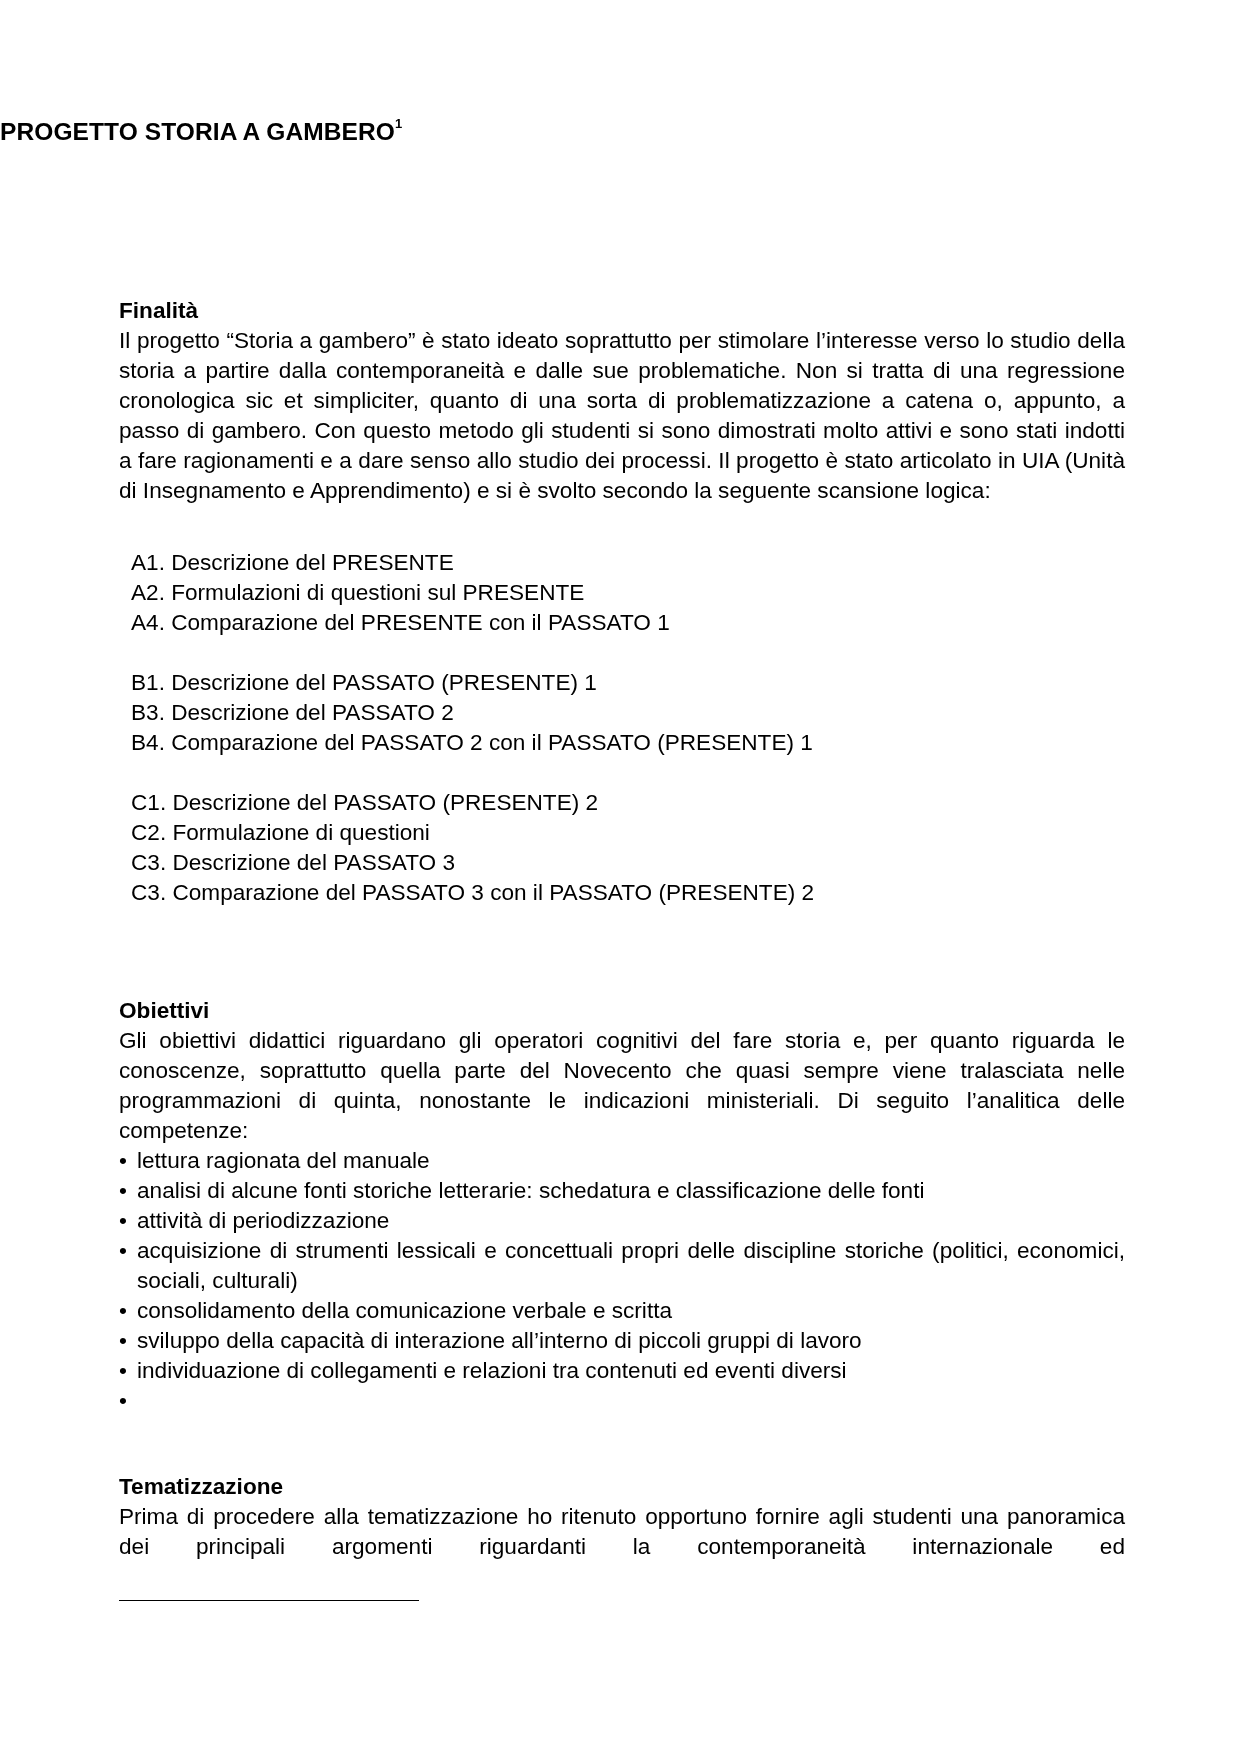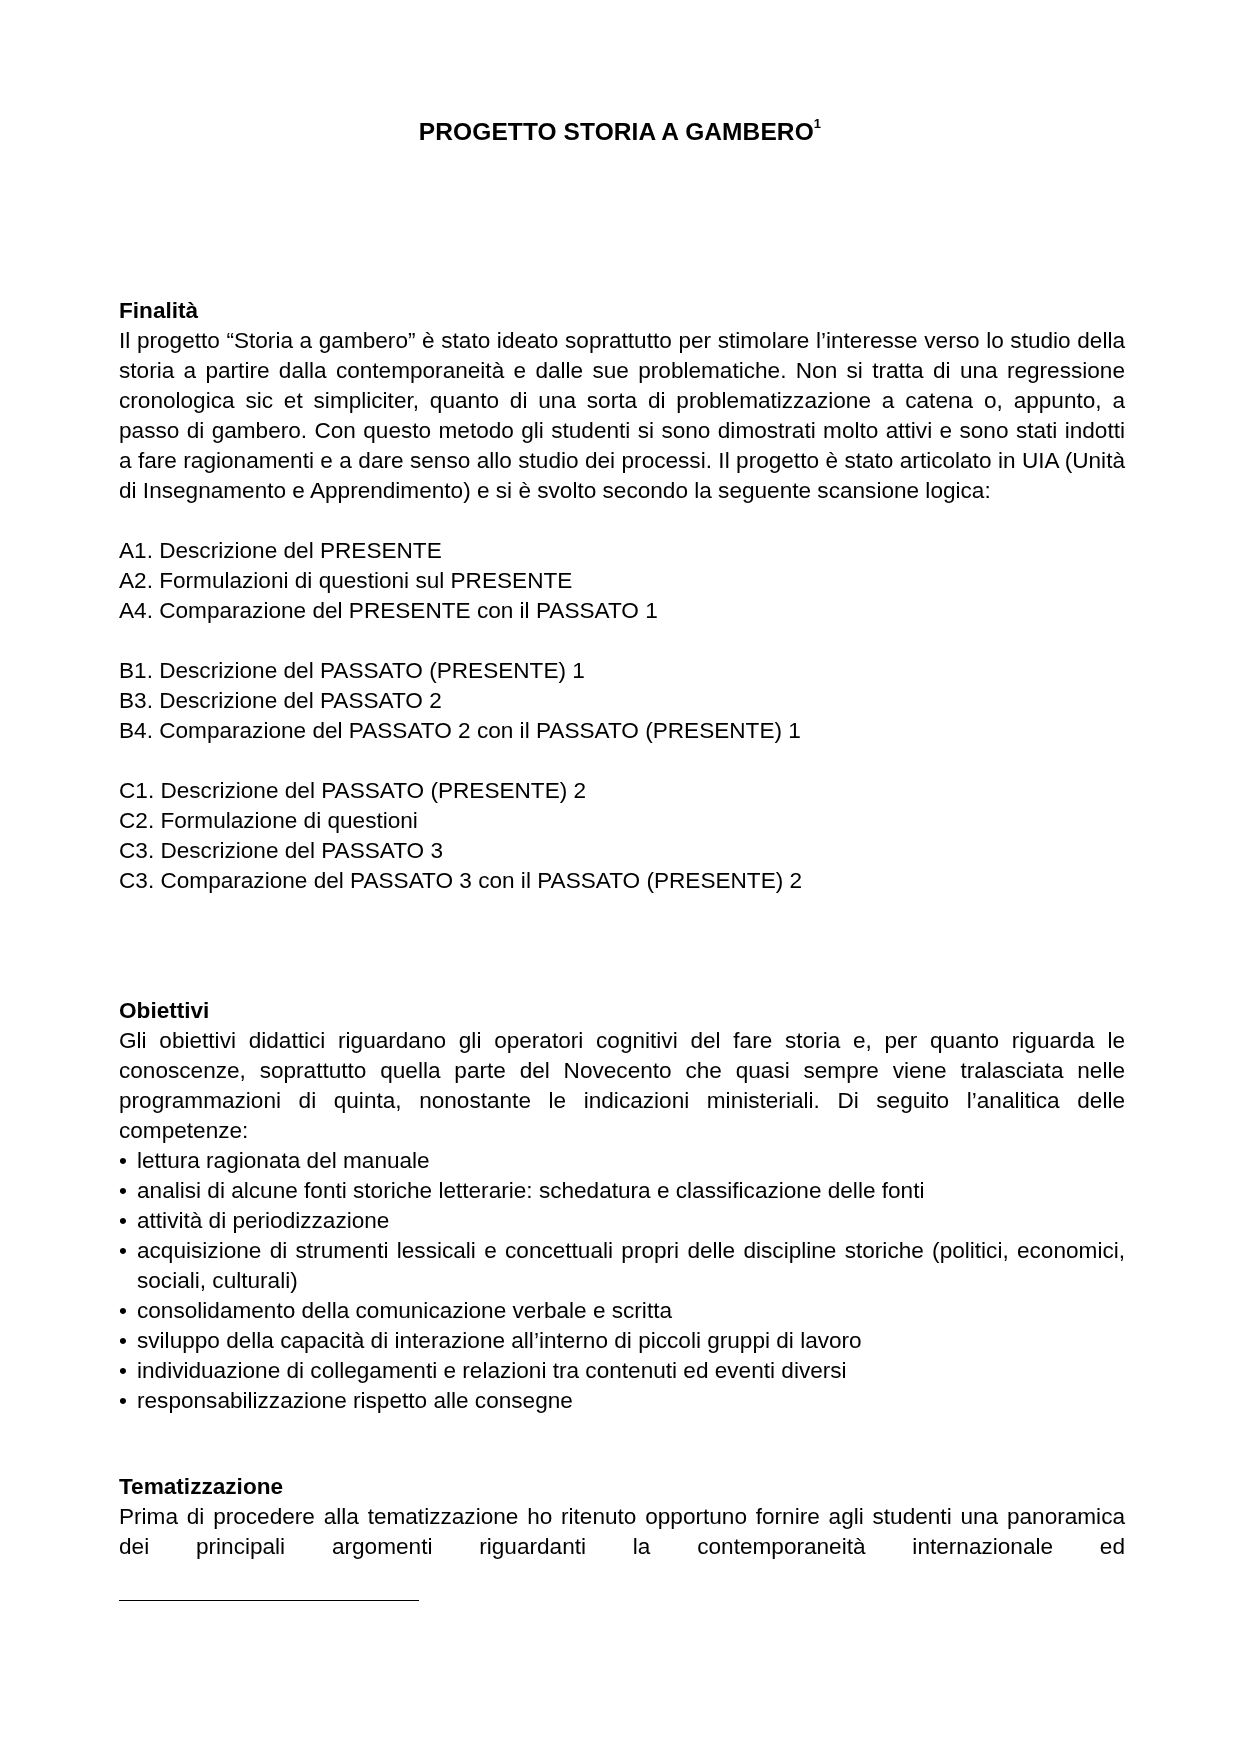--- a/index.html
+++ b/index.html
@@ -20,21 +20,20 @@
       left: 0; top: 0;
       width: 1240px;
       height: 1753px;
       background: #ffffff;
     }
     .title {
       position: absolute;
       top: 118px;
       left: 0;
       width: 1240px;
-      text-align: center;
       font-weight: bold;
       font-size: 24.5px;
       letter-spacing: 0.1px;
     }
     .title sup {
       font-size: 13px;
       vertical-align: 12px;
       line-height: 0;
     }
     .content {
@@ -47,21 +46,21 @@
     .heading {
       font-weight: bold;
       margin: 0;
     }
     .para {
       margin: 0;
       text-align: justify;
       text-align-last: left;
     }
     .steps {
-      margin: 0;
+      margin: 12px;
       padding: 0;
       list-style: none;
     }
     .steps li { margin: 0; }
     .step-group { margin-bottom: 30px; }
     .bullets {
       margin: 0;
       padding: 0;
       list-style: none;
     }
@@ -141,21 +140,21 @@
     <p class="heading">Obiettivi</p>
     <p class="para">Gli obiettivi didattici riguardano gli operatori cognitivi del fare storia e, per quanto riguarda le conoscenze, soprattutto quella parte del Novecento che quasi sempre viene tralasciata nelle programmazioni di quinta, nonostante le indicazioni ministeriali. Di seguito l’analitica delle competenze:</p>
     <ul class="bullets">
       <li><span class="bullet">•</span><span>lettura ragionata del manuale</span></li>
       <li><span class="bullet">•</span><span>analisi di alcune fonti storiche letterarie: schedatura e classificazione delle fonti</span></li>
       <li><span class="bullet">•</span><span>attività di periodizzazione</span></li>
       <li><span class="bullet">•</span><span>acquisizione di strumenti lessicali e concettuali propri delle discipline storiche (politici, economici, sociali, culturali)</span></li>
       <li><span class="bullet">•</span><span>consolidamento della comunicazione verbale e scritta</span></li>
       <li><span class="bullet">•</span><span>sviluppo della capacità di interazione all’interno di piccoli gruppi di lavoro</span></li>
       <li><span class="bullet">•</span><span>individuazione di collegamenti e relazioni tra contenuti ed eventi diversi</span></li>
-      <li><span class="bullet">•</span><span>responsabilizzazione rispetto alle consegne</span></li>
+      <li><span class="bullet">•</span></li>
     </ul>
   </div>
 
   <div class="content" style="top:1472px;">
     <p class="heading">Tematizzazione</p>
     <p class="para" style="text-align-last: justify;">Prima di procedere alla tematizzazione ho ritenuto opportuno fornire agli studenti una panoramica dei principali argomenti riguardanti la contemporaneità internazionale ed</p>
   </div>
 
   <div class="footnote-rule"></div>
 

